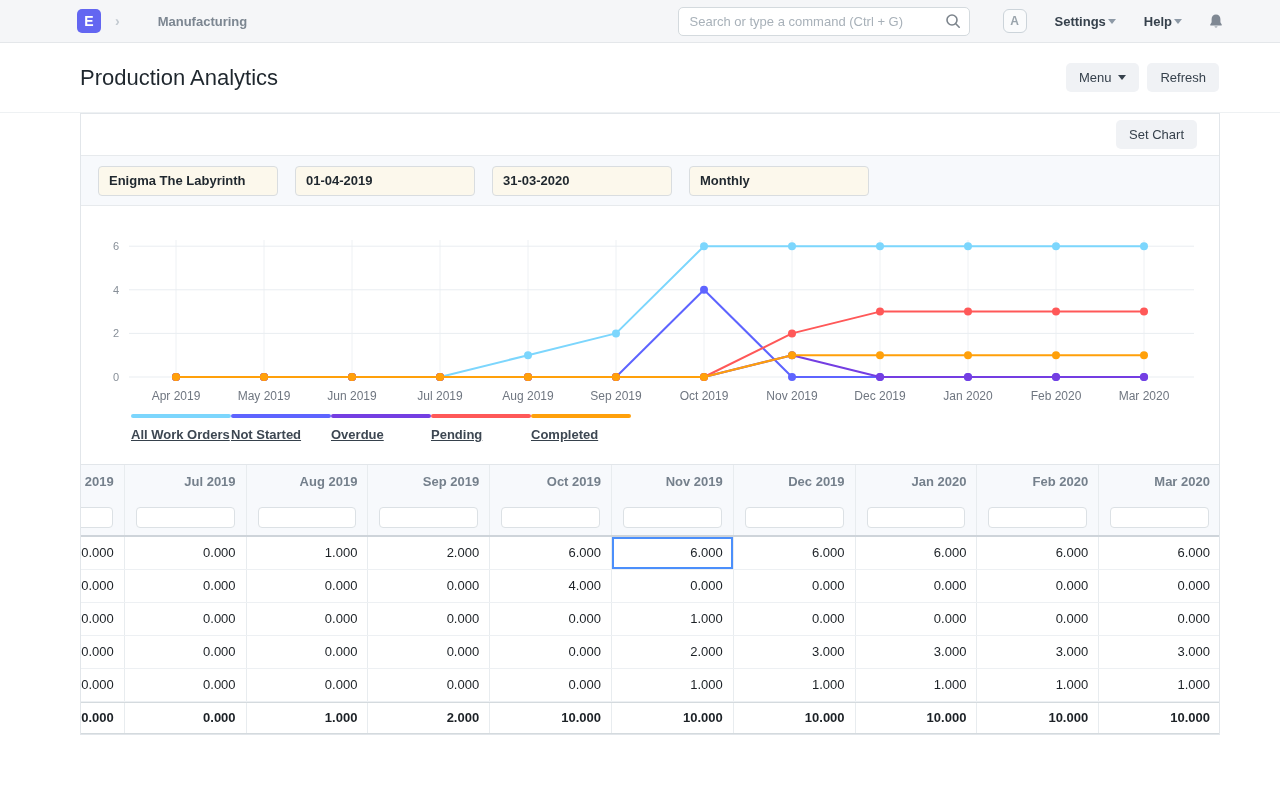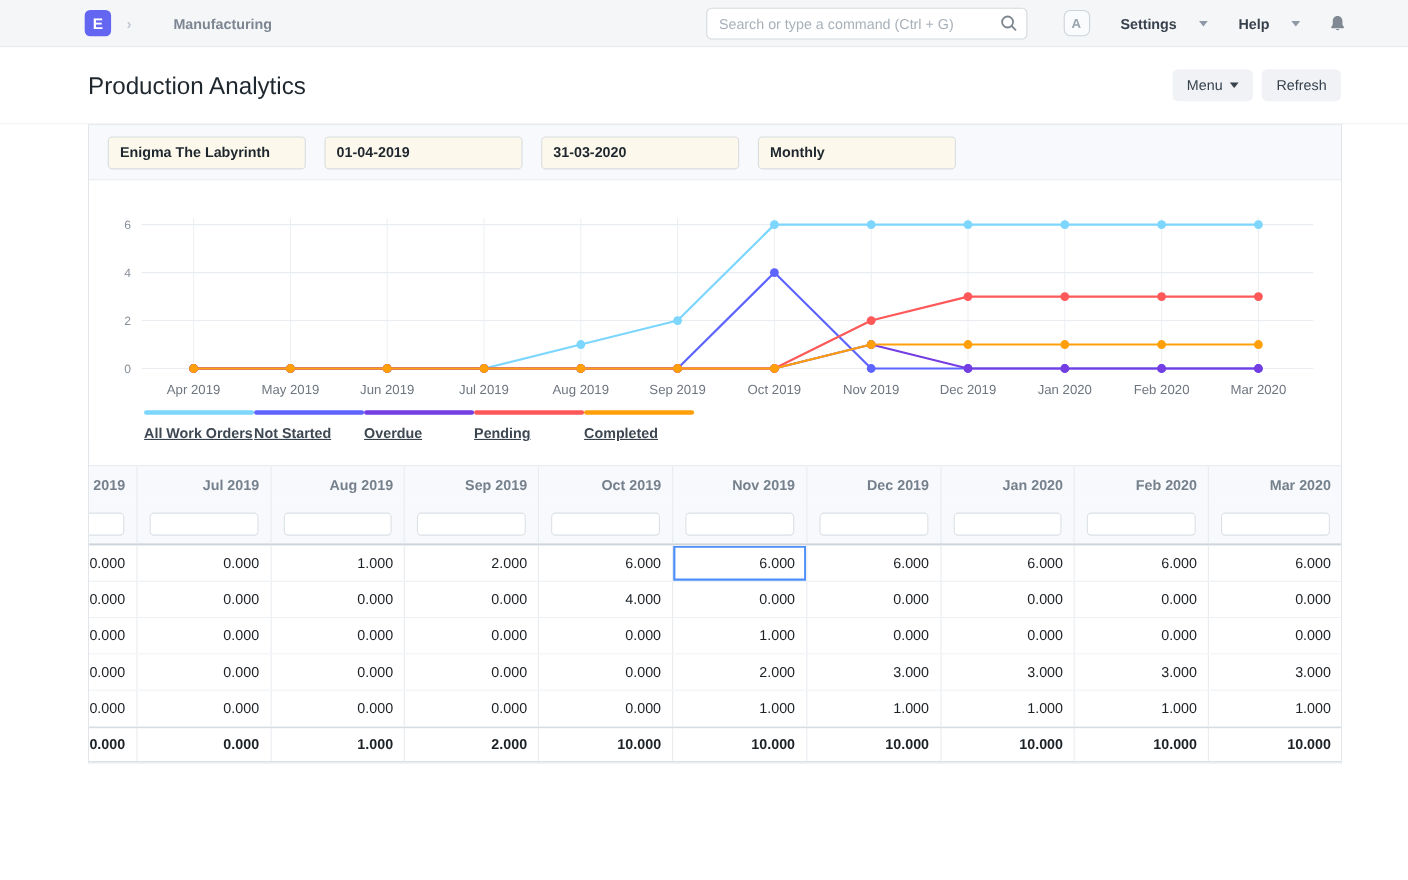--- a/index.html
+++ b/index.html
@@ -16,21 +16,21 @@
   .search-wrap { margin-left:auto; position:relative; width:292px; height:29px; }
   .search-wrap input { width:100%; height:100%; border:1px solid #d4dade; border-radius:5px;
     background:#fff; font-size:13px; padding:0 32px 0 11px; color:#36414c;
     font-family:"Liberation Sans",sans-serif; outline:none; }
   .search-wrap input::placeholder { color:#a8b1b9; }
   .search-icon { position:absolute; right:9px; top:6px; }
   .avatar { width:24px; height:24px; border-radius:6px; border:1.5px solid #ccd4da; color:#9aa4ac;
     font-size:12px; font-weight:bold; display:flex; align-items:center; justify-content:center;
     margin-left:33px; background:#fafbfc; cursor:pointer; }
   .nav-item { font-size:13px; font-weight:bold; color:#36414c; margin-left:28px; cursor:pointer;
-    display:flex; align-items:center; gap:20px;text-align:center; }
+    display:flex; align-items:center; gap:2px;text-align:center; }
   .caret { width:0; height:0; border-left:4px solid transparent; border-right:4px solid transparent;
     border-top:5px solid #8d99a6; display:inline-block; }
   .bell { margin-left:26px; cursor:pointer; display:flex; }
 
   
   .page-head { height:70px; display:flex; align-items:center; padding:0 61px 0 80px;
     border-bottom:1px solid #eef1f3; background:#fff; }
   .page-title { font-size:22px; font-weight:normal; color:#1f272e; }
   .head-actions { margin-left:auto; display:flex; gap:8px; }
   .btn { background:#f0f2f5; border:none; border-radius:5px; height:29px; padding:0 13px;
@@ -122,20 +122,23 @@
     <button class="btn">
       <span>Menu</span>
       <span class="caret"></span>
     </button>
     <button class="btn">Refresh</button>
   </div>
 </div>
 
 <div class="card">
 
+  <div class="card-toolbar">
+    <button class="btn">Set Chart</button>
+  </div>
 
   <div class="filters-row" id="filters">
       <input class="filter-input" value="Enigma The Labyrinth" readonly="" style="">
       <input class="filter-input" value="01-04-2019" readonly="" style="">
       <input class="filter-input" value="31-03-2020" readonly="" style="">
       <input class="filter-input" value="Monthly" readonly="" style="">
     </div>
 
   <div class="chart-wrap">
     <svg id="chart-svg" width="1138" height="192" viewBox="0 0 1138 192">

